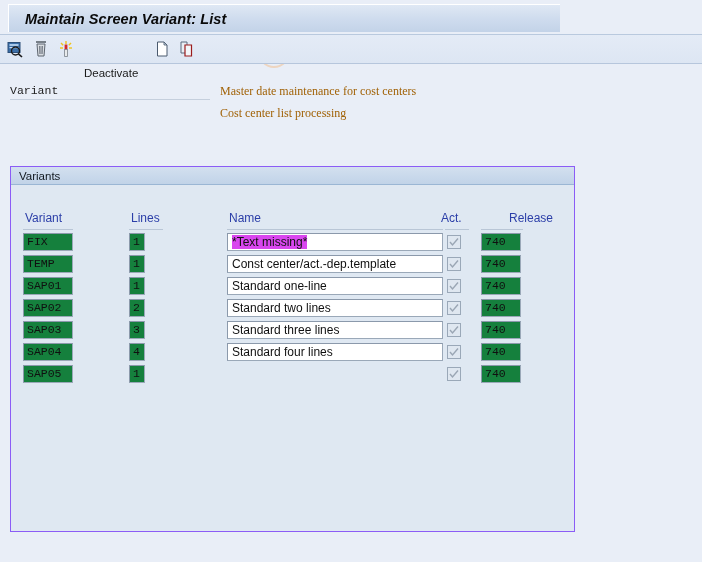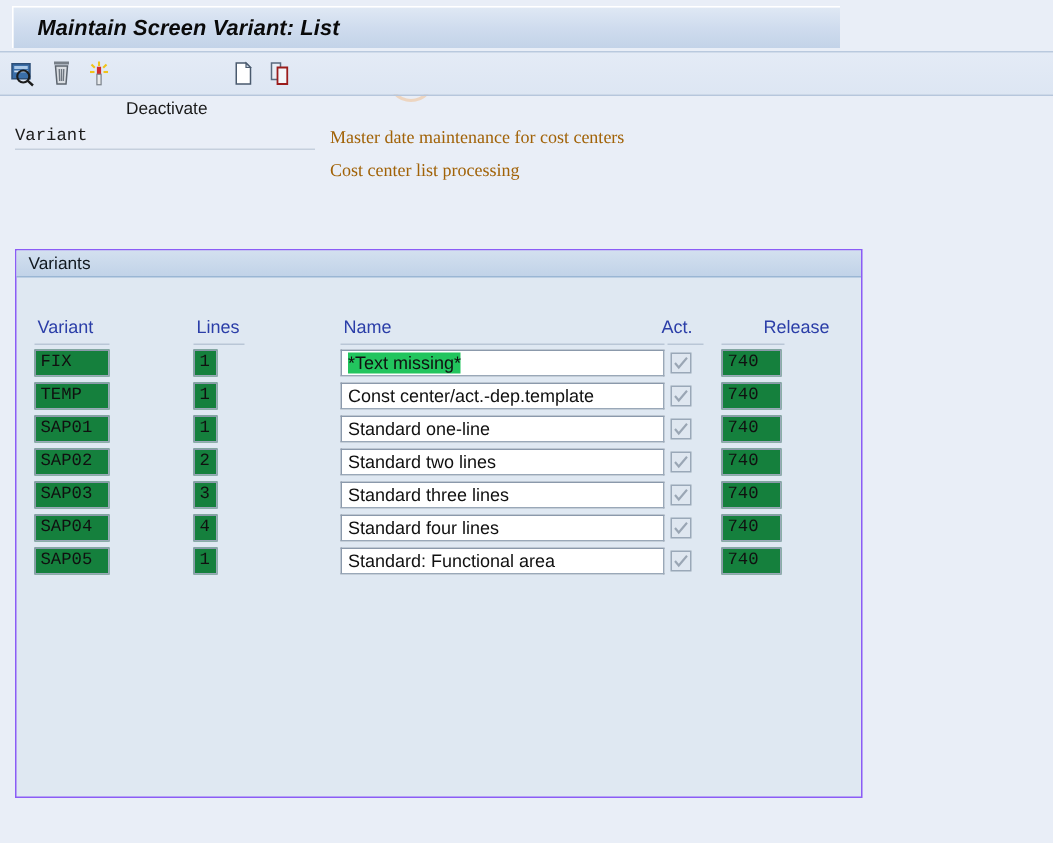--- a/index.html
+++ b/index.html
@@ -192,21 +192,21 @@
   .fld.name {
     left: 216px;
     width: 216px;
     background: #ffffff;
     font-family: "Liberation Sans", sans-serif;
     font-size: 12px;
     padding-left: 4px;
     line-height: 17px;
   }
   .fld.name .sel {
-    background: #22c55e;
+    background: #d946ef;
   }
 
   .chk {
     position: absolute;
     left: 436px;
     width: 14px;
     height: 14px;
     top: 2px;
     box-sizing: border-box;
     border: 1px solid #9aa8b8;
@@ -386,21 +386,20 @@
           <div class="chk">
             <svg width="12" height="12" viewBox="0 0 12 12">
               <polyline points="2,6 4.5,9 10,2.5" fill="none" stroke="#9aa6b4" stroke-width="1.4"></polyline>
             </svg>
           </div>
           <div class="fld release">740</div>
         </div>
         <div class="row" style="top: 180px;">
           <div class="fld variant">SAP05</div>
           <div class="fld lines">1</div>
-          <div class="fld name">Standard: Functional area</div>
           <div class="chk">
             <svg width="12" height="12" viewBox="0 0 12 12">
               <polyline points="2,6 4.5,9 10,2.5" fill="none" stroke="#9aa6b4" stroke-width="1.4"></polyline>
             </svg>
           </div>
           <div class="fld release">740</div>
         </div>
       </div>
 
   </div>

